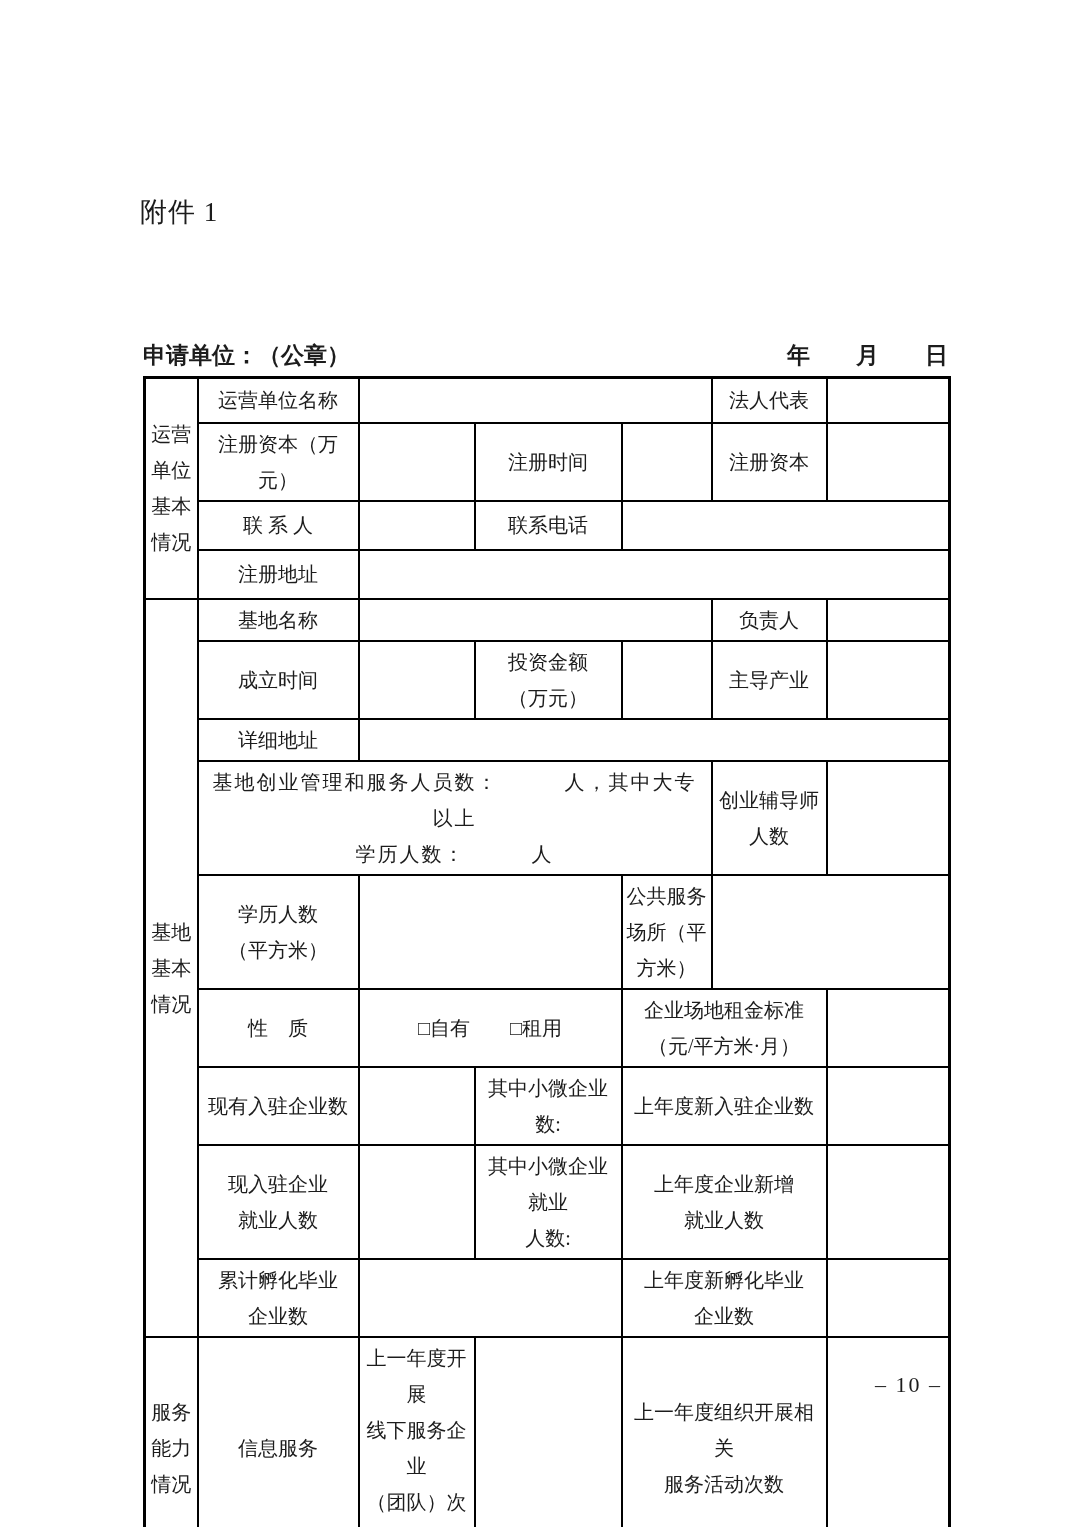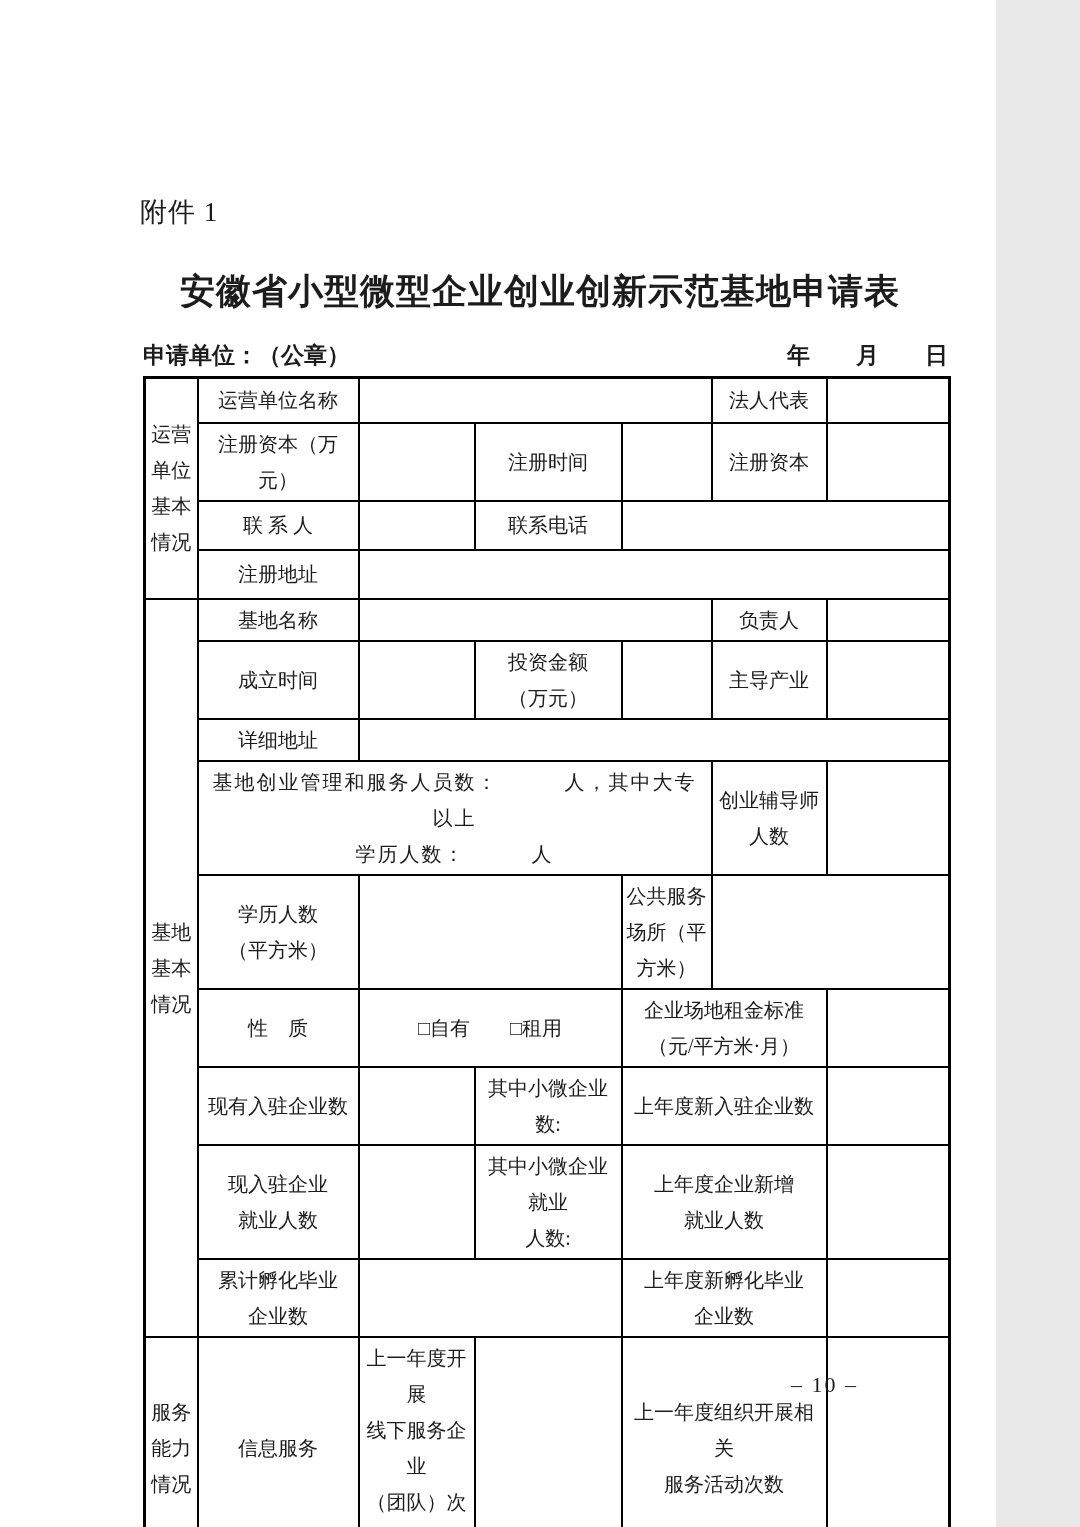--- a/index.html
+++ b/index.html
@@ -1,18 +1,18 @@
 <!DOCTYPE html>
 <html><head>
 <meta charset="utf-8">
 <style>
   html,body{margin:0;padding:0;background:#e9e9e9;}
   .page{
     position:relative;
-    width:996px;height:1527px;
+    width:1080px;height:1527px;
     background:#ffffff;
     font-family:"Liberation Serif","DejaVu Serif",serif;
     color:#1c1c1c;
     overflow:hidden;
   }
   .attachment{
     position:absolute;left:140px;top:194px;
     font-size:27px;letter-spacing:1px;
   }
   .doc-title{
@@ -50,21 +50,20 @@
     font-size:22px;letter-spacing:2px;
   }
 </style>
 </head>
 <body>
 
 <div class="page">
 
   <div class="attachment">附件 1</div>
 
-  <div class="doc-title">安徽省小型微型企业创业创新示范基地申请表</div>
 
   <div class="meta-row">
     <span>申请单位：（公章）</span>
     <span class="ml">年　　月　　日</span>
   </div>
 
   <table class="form-table">
     <colgroup>
       <col style="width:53px">
         <col style="width:161px">

